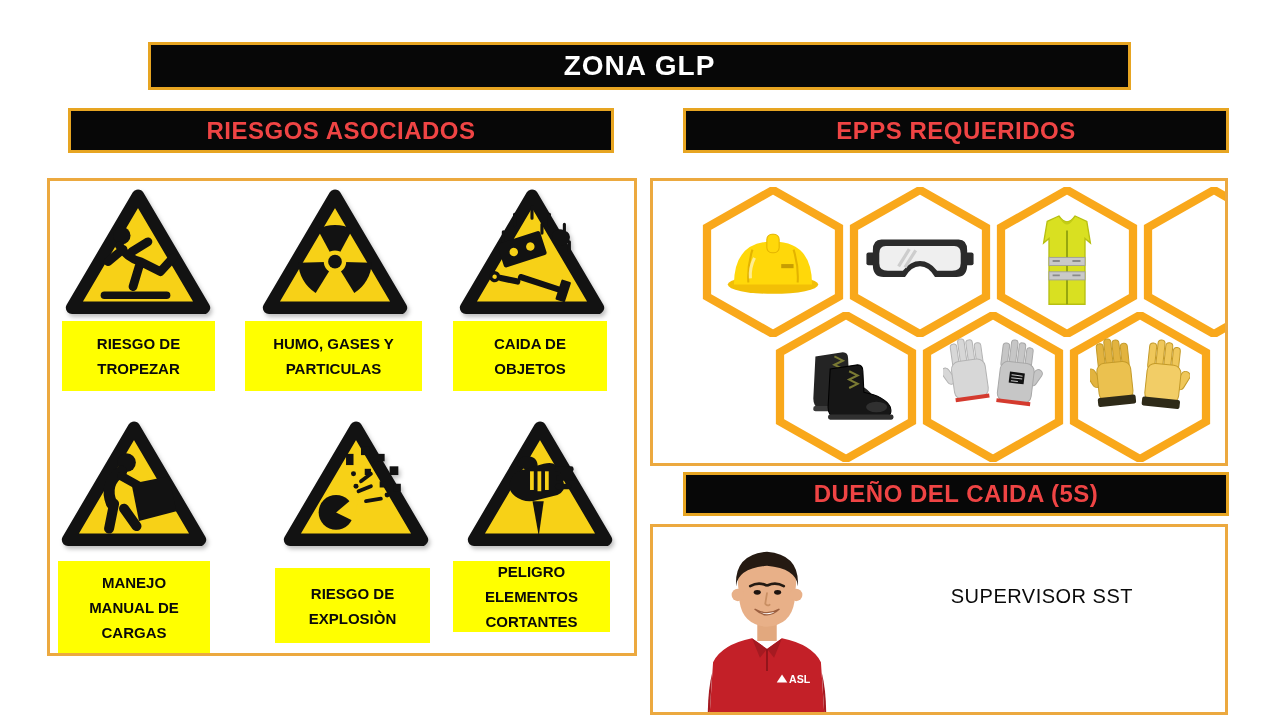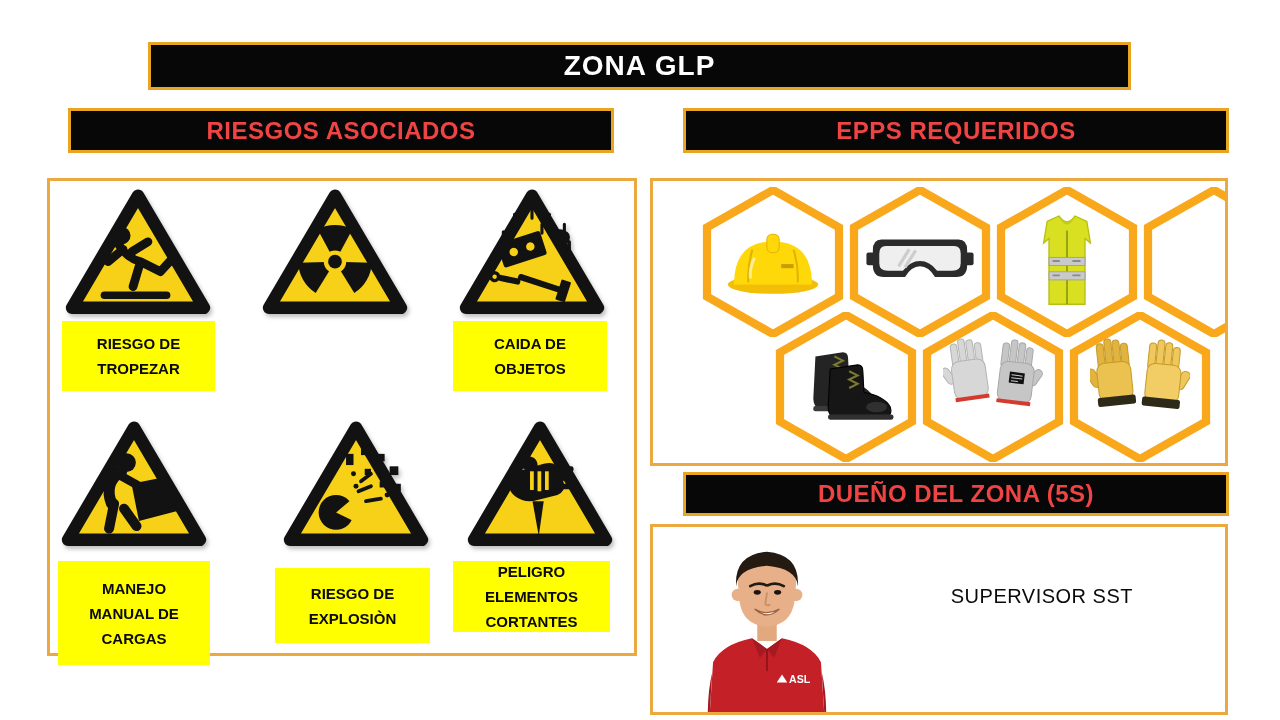--- a/index.html
+++ b/index.html
@@ -59,20 +59,22 @@
     <svg class="sign" style="left:207px;top:6px" width="156" height="132" viewBox="0 0 120 106">
       <path d="M60,7 L113,97 L7,97 Z" fill="#F7D117" stroke="#121212" stroke-width="10" stroke-linejoin="round"></path>
       <g fill="#121212">
         <path d="M60,60 L74,34 A30,30 0 0 0 46,34 Z"></path>
         <path d="M60,60 L74,34 A30,30 0 0 0 46,34 Z" transform="rotate(120 60 60)"></path>
         <path d="M60,60 L74,34 A30,30 0 0 0 46,34 Z" transform="rotate(240 60 60)"></path>
       </g>
       <circle cx="60" cy="60" r="9" fill="#F7D117"></circle>
       <circle cx="60" cy="60" r="5.5" fill="#121212"></circle>
     </svg>
+    <div class="risk-label" style="left:195px;top:140px;width:177px;height:70px">HUMO, GASES Y
+PARTICULAS</div>
 
     <svg class="sign" style="left:404px;top:6px" width="156" height="132" viewBox="0 0 120 106">
       <path d="M60,7 L113,97 L7,97 Z" fill="#F7D117" stroke="#121212" stroke-width="10" stroke-linejoin="round"></path>
       <g stroke="#121212" stroke-width="2.5" stroke-linecap="round">
         <path d="M46,22 v9 M60,16 v9 M74,22 v9 M86,30 v8 M37,36 v8 M90,44 v8 M68,30 v7"></path>
       </g>
       <g transform="rotate(-18 52 50)">
         <rect x="34" y="40" width="36" height="20" rx="2" fill="#121212"></rect>
         <circle cx="45" cy="50" r="3.4" fill="#F7D117"></circle>
         <circle cx="59" cy="50" r="3.4" fill="#F7D117"></circle>
@@ -92,21 +94,21 @@
 OBJETOS</div>
 
     <svg class="sign" style="left:6px;top:238px" width="156" height="132" viewBox="0 0 120 106">
       <path d="M60,7 L113,97 L7,97 Z" fill="#F7D117" stroke="#121212" stroke-width="10" stroke-linejoin="round"></path>
       <circle cx="54" cy="35" r="7.5" fill="#121212"></circle>
       <path d="M50,42 C40,48 38,58 42,68" fill="none" stroke="#121212" stroke-width="9" stroke-linecap="round"></path>
       <path d="M50,46 L68,56" fill="none" stroke="#121212" stroke-width="7" stroke-linecap="round"></path>
       <polygon points="58,52 88,46 94,74 64,82" fill="#121212"></polygon>
       <path d="M44,68 L40,88 M52,72 L62,86" fill="none" stroke="#121212" stroke-width="8" stroke-linecap="round"></path>
     </svg>
-    <div class="risk-label" style="left:8px;top:380px;width:152px;height:104px">MANEJO
+    <div class="risk-label" style="left:8px;top:380px;width:152px;height:92px">MANEJO
 MANUAL DE
 CARGAS</div>
 
     <svg class="sign" style="left:228px;top:238px" width="156" height="132" viewBox="0 0 120 106">
       <path d="M60,7 L113,97 L7,97 Z" fill="#F7D117" stroke="#121212" stroke-width="10" stroke-linejoin="round"></path>
       <circle cx="44" cy="75" r="14" fill="#121212"></circle>
       <polygon points="44,75 63,59 58,82" fill="#F7D117"></polygon>
       <g fill="#121212">
         <rect x="52" y="28" width="6" height="9"></rect>
         <rect x="64" y="22" width="7" height="7"></rect>
@@ -269,21 +271,21 @@
             <rect x="88" y="28" width="9" height="20" rx="4.5" transform="rotate(26 92 38)"></rect>
             <rect x="56" y="24" width="34" height="38" rx="8" fill="#F2CD66"></rect>
           </g>
           <rect x="54" y="58" width="38" height="9" rx="2" fill="#2e2a18"></rect>
         </g>
       </svg>
     </div>
   </div>
 
   <div class="bar section-bar owner-header">
-    <span>DUEÑO DEL ZONA (5S)</span>
+    <span>DUEÑO DEL CAIDA (5S)</span>
   </div>
 
   <div class="panel owner-panel">
     <svg class="avatar" viewBox="0 0 190 200" preserveAspectRatio="xMidYMax meet">
       <path d="M30,200 L34,138 Q44,118 78,111 L95,123 L112,111 Q146,118 156,138 L160,200 Z" fill="#C32028"></path>
       <path d="M30,200 L33,150 Q28,170 28,200 Z" fill="#A51A21"></path>
       <path d="M160,200 L157,150 Q162,170 162,200 Z" fill="#A51A21"></path>
       <rect x="84" y="92" width="22" height="22" fill="#E2A87E"></rect>
       <path d="M78,111 L95,123 L87,133 Z" fill="#A51A21"></path>
       <path d="M112,111 L95,123 L103,133 Z" fill="#A51A21"></path>

